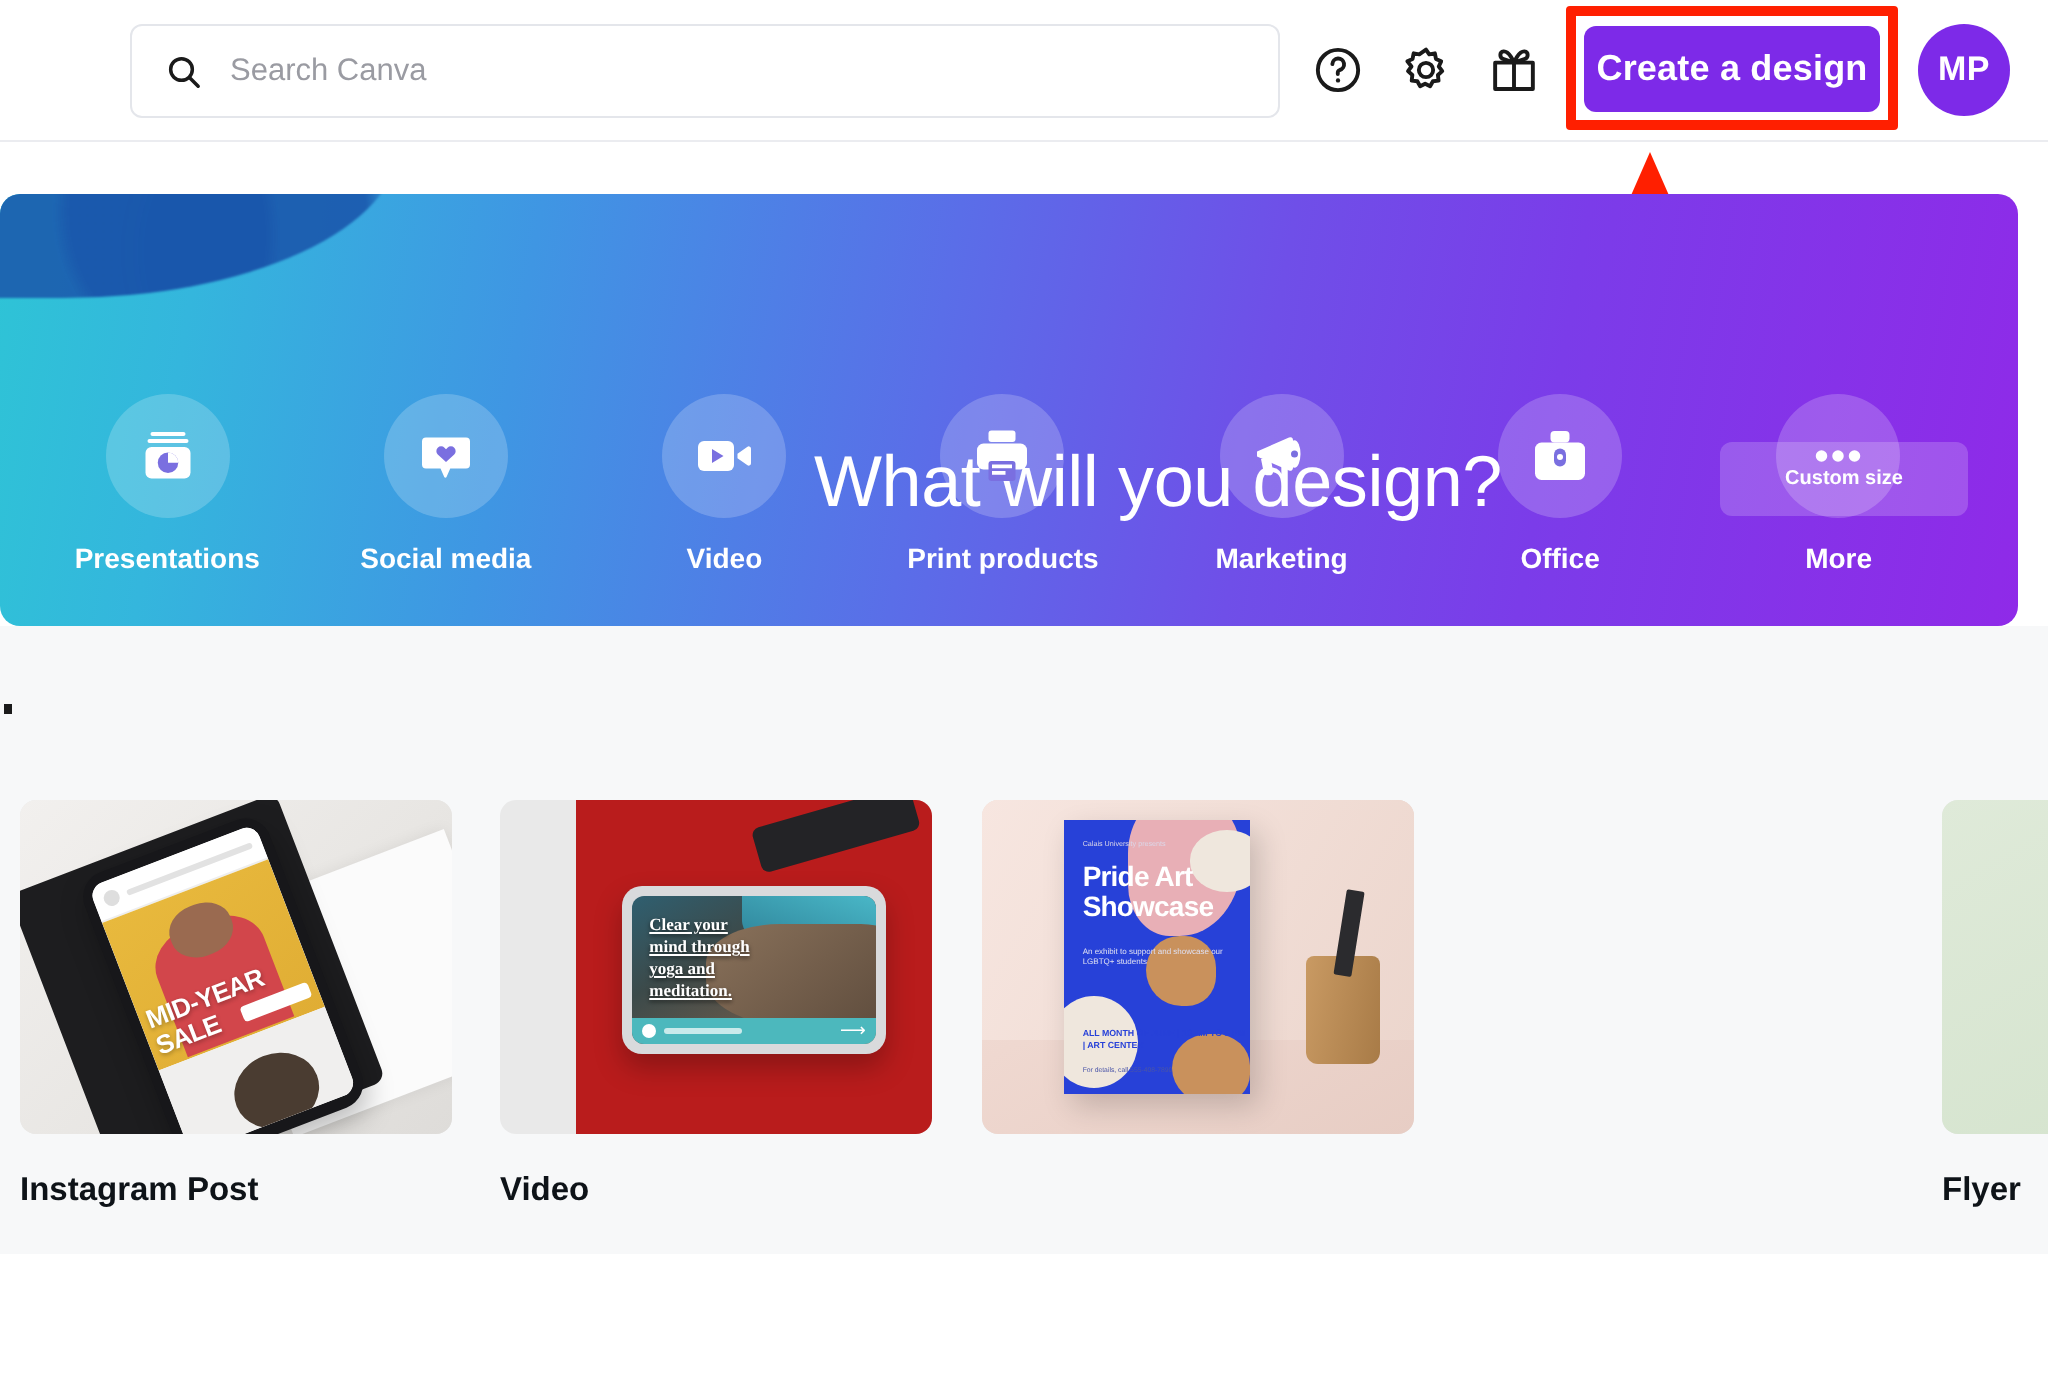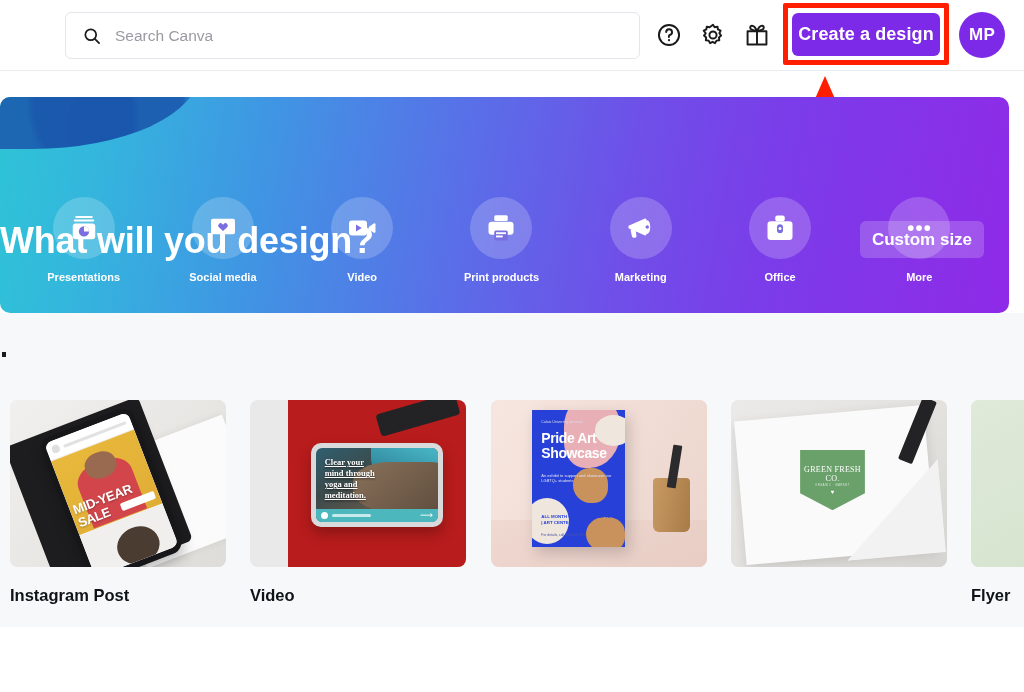--- a/index.html
+++ b/index.html
@@ -74,46 +74,46 @@
     position:absolute; left:-40px; top:-26px; width:240px; height:78px;
     background:
       radial-gradient(circle at 30% 60%, rgba(26,86,171,.85) 0 58%, rgba(26,86,171,0) 62%),
       radial-gradient(circle at 62% 45%, rgba(26,86,171,.8) 0 48%, rgba(26,86,171,0) 53%),
       radial-gradient(circle at 80% 70%, rgba(33,106,186,.55) 0 40%, rgba(33,106,186,0) 46%);
     filter: blur(.4px);
     border-bottom-right-radius:70% 100%;
   }
   .banner-title {
     position:absolute; left:0; top:123px; width:751px;
-    text-align:left; color:#ffffff;
-    font-size:36px; font-weight:700; letter-spacing:-.2px;
+    text-align:right; color:#ffffff;
+    font-size:36px; font-weight:400; letter-spacing:-.2px;
   }
   .custom-size-btn {
     position:absolute; left:860px; top:124px; width:124px; height:37px;
     background:rgba(255,255,255,.19); border:none; border-radius:6px;
     color:#ffffff; font-family:"Liberation Sans", sans-serif;
-    font-size:17px; font-weight:600; cursor:pointer;
+    font-size:10px; font-weight:600; cursor:pointer;
   }
   .cat-row {
     position:absolute; left:0px; top:100px; width:1009px; height:116px;
     display:flex; padding: 0 20px 0 14px;
   }
   .cat {
     flex:1 1 0; display:flex; flex-direction:column;
     align-items:center; cursor:pointer;
   }
   .cat-circle {
     width:62px; height:62px; border-radius:50%;
     background:rgba(255,255,255,.20);
     display:flex; align-items:center; justify-content:center;
   }
   .cat-circle svg { width:30px; height:30px; display:block; fill:#fff; }
   .cat-label {
     margin-top:12px; color:#ffffff;
-    font-size:11px; font-weight:600; white-space:nowrap;
+    font-size:14px; font-weight:600; white-space:nowrap;
   }
 
   
   .tmpl-section {
     position:absolute; left:0; top:313px; width:1024px; height:314px;
     background:#f7f8f9;
   }
   .section-dot {
     position:absolute; left:2px; top:39px; width:4px; height:5px;
     background:#1b1b1b;
@@ -463,32 +463,20 @@
               <div class="po-title">Pride Art Showcase</div>
               <div class="po-sub">An exhibit to support and showcase our LGBTQ+ students</div>
               <div class="po-det">ALL MONTH OF JUNE | 10 AM TO 5 PM | ART CENTER</div>
               <div class="po-det2">For details, call 555-408-7890</div>
             </div>
           </div>
         </div>
       </div>
 
       <div class="card" style="left:721px;">
-        <div class="card-thumb">
-          <div class="ph lo-bg">
-            <div class="lo-sheet"></div>
-            <div class="lo-flap"></div>
-            <div class="lo-pen"></div>
-            <div class="lo-mark">
-              <div class="lo-mark-txt">GREEN FRESH CO.</div>
-              <div class="lo-mark-sub">ORGANIC · MARKET</div>
-              <div class="lo-heart">♥</div>
-            </div>
-          </div>
-        </div>
       </div>
 
       <div class="card" style="left:961px;">
         <div class="card-thumb">
           <div class="ph fl-bg"></div>
         </div>
         <div class="card-label">Flyer</div>
       </div>
 
     </div>

